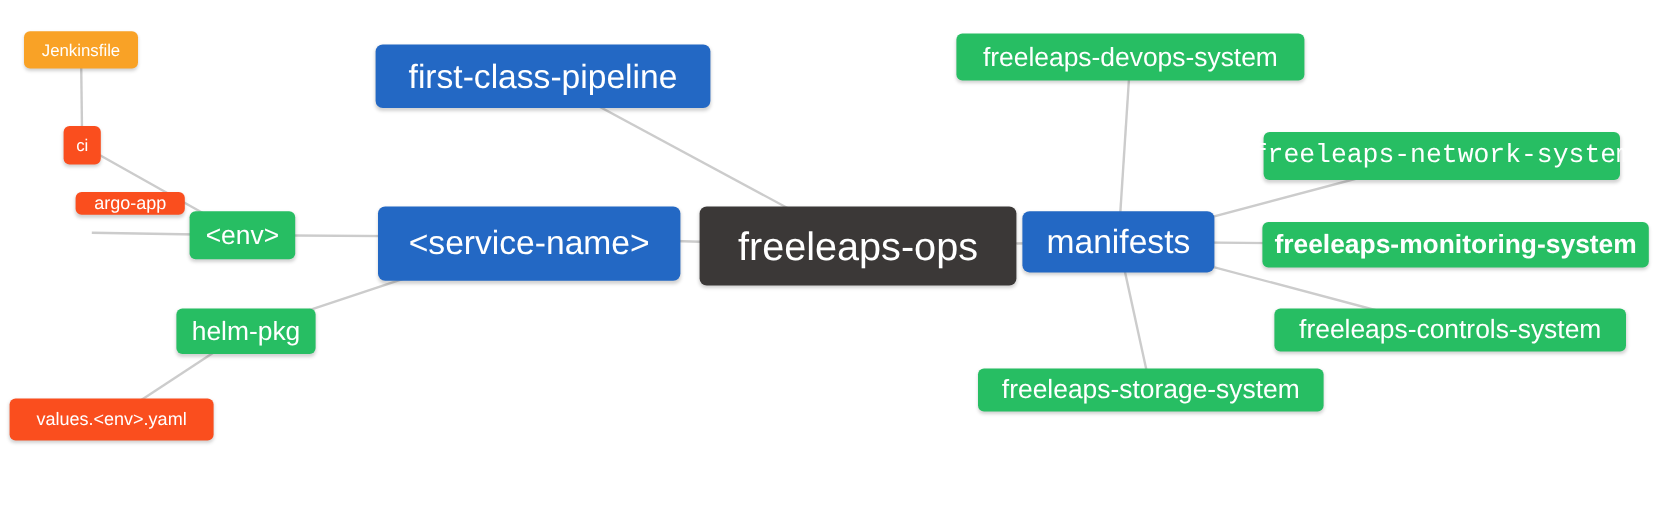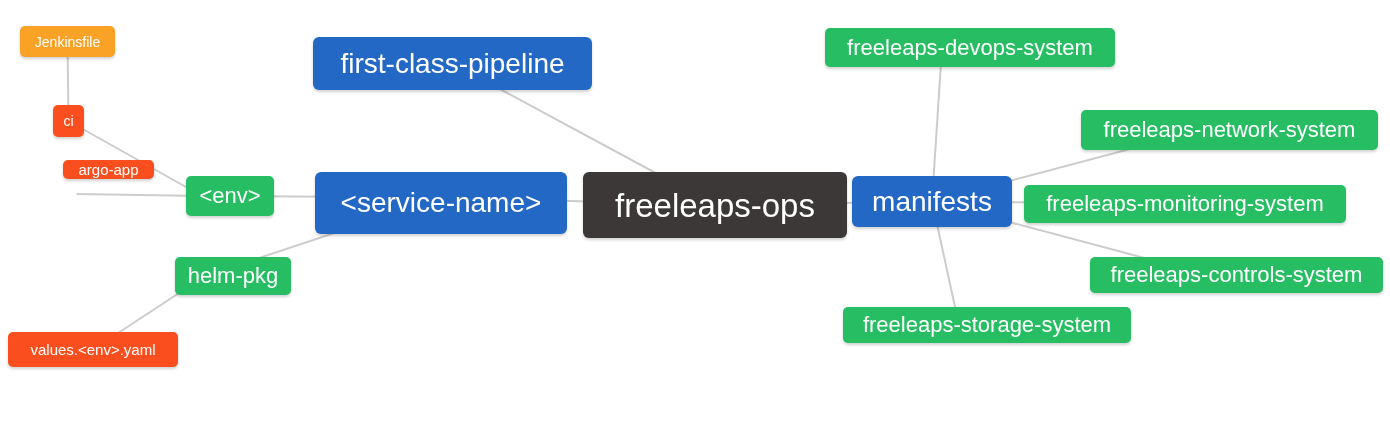--- a/index.html
+++ b/index.html
@@ -26,39 +26,39 @@
     display:flex;align-items:center;justify-content:center;
     color:var(--text);
     border-radius:5px;
     box-shadow:0 2px 3px rgba(0,0,0,0.18);
     white-space:nowrap;
     cursor:default;
     line-height:1;
   }
   .root-node{background:var(--root-bg);border-radius:6px;font-size:33px;text-align:center;}
   .blue-node{background:var(--blue);border-radius:6px;font-size:28px;}
-  .green-node{background:var(--green);font-size:22px;margin-left:28px;}
+  .green-node{background:var(--green);font-size:22px;}
   .red-node{background:var(--red);font-size:15px;}
   .orange-node{background:var(--orange);font-size:14px;}
   .xs{font-size:14px;}
 
   
   #n-jenkinsfile{left:20px;top:26px;width:95px;height:31px;}
   #n-ci{left:53px;top:105px;width:31px;height:32px;}
   #n-argo{left:31px;top:160px;width:91px;height:19px;margin-left:32px;}
   #n-env{left:158px;top:176px;width:88px;height:40px;}
   #n-helm{left:147px;top:257px;width:116px;height:38px;}
   #n-values{left:8px;top:332px;width:170px;height:35px;}
   #n-pipeline{left:313px;top:37px;width:279px;height:53px;}
   #n-service{left:315px;top:172px;width:252px;height:62px;text-align:right;}
   #n-ops{left:583px;top:172px;width:264px;height:66px;}
   #n-manifests{left:852px;top:176px;width:160px;height:51px;text-align:right;}
   #n-devops{left:797px;top:28px;width:290px;height:39px;}
-  #n-network{left:1053px;top:110px;width:297px;height:40px;}
-  #n-monitoring{left:996px;top:185px;width:322px;height:38px;}
+  #n-network{left:1053px;top:110px;width:297px;height:40px;font-family:Liberation Mono, monospace;}
+  #n-monitoring{left:1052px;top:185px;width:322px;height:38px;font-weight:bold;}
   #n-controls{left:1062px;top:257px;width:293px;height:36px;}
   #n-storage{left:815px;top:307px;width:288px;height:36px;}
 </style>
 </head>
 <body>
 
 <div class="canvas">
 
   <svg class="edges" width="1390" height="421" aria-hidden="true">
     <line x1="67.5" y1="41.5" x2="68.5" y2="121"></line>

